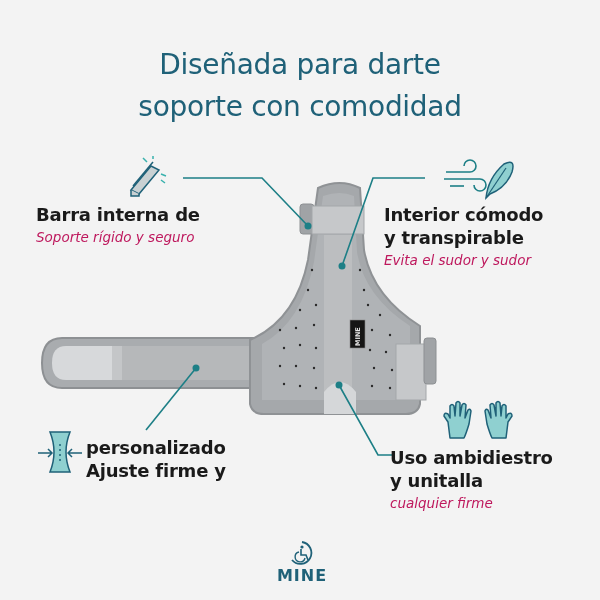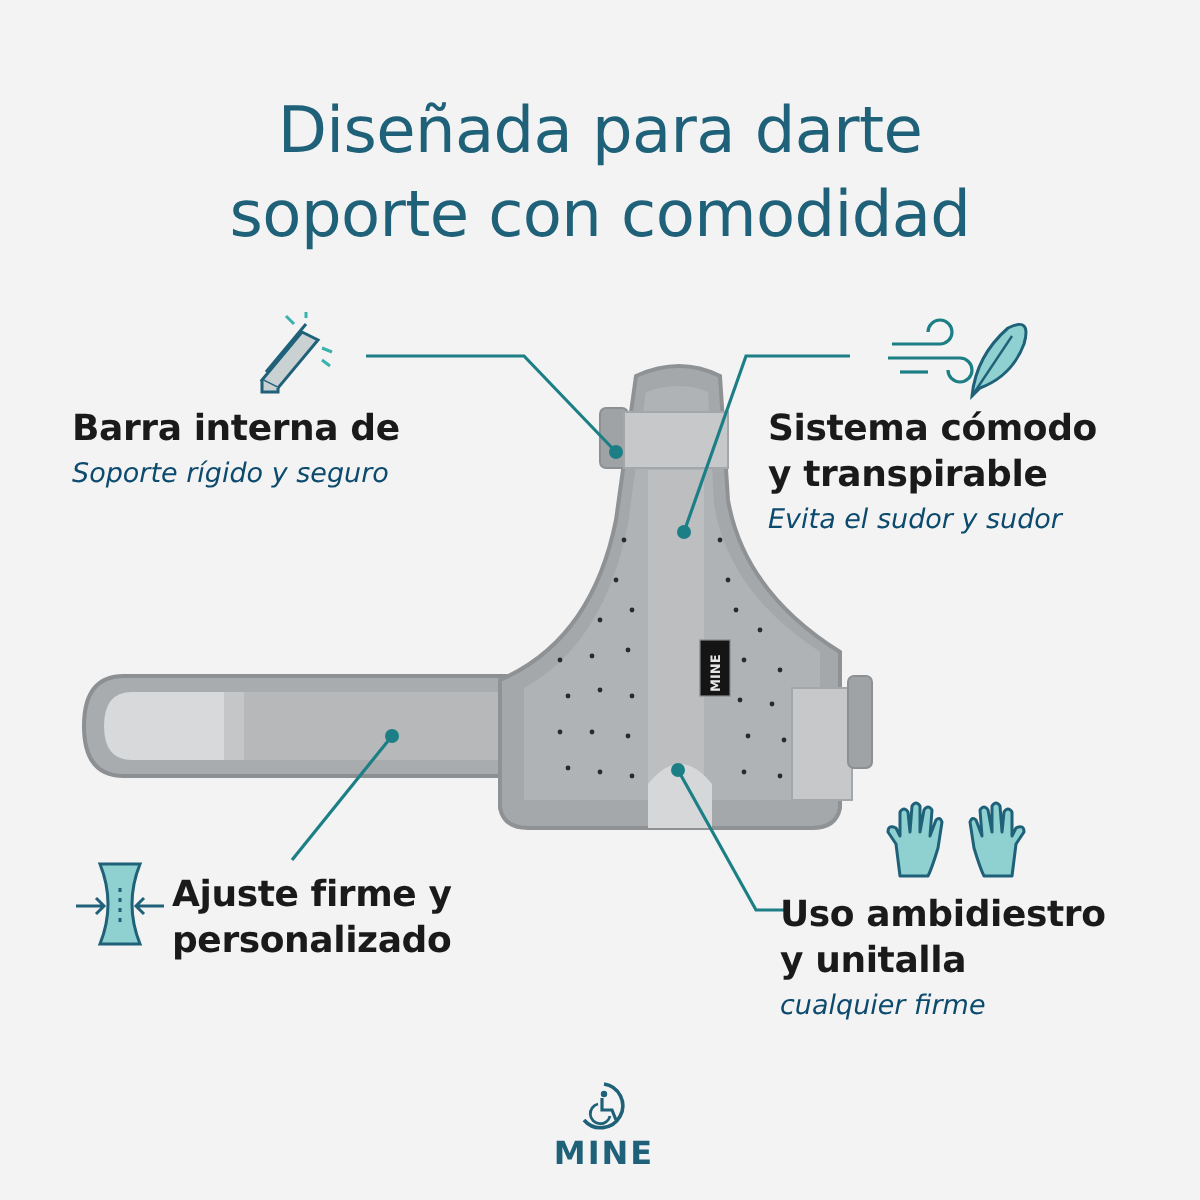--- a/index.html
+++ b/index.html
@@ -1,21 +1,21 @@
 <!DOCTYPE html>
 <html><head>
 <meta charset="utf-8">
 <style>
   html,body{margin:0;padding:0;}
   body{width:600px;height:600px;background:#f3f3f3;position:relative;overflow:hidden;font-family:"Liberation Sans","DejaVu Sans",sans-serif;}
-  .title{position:absolute;left:0;top:44px;width:600px;text-align:center;color:#1f6178;font-family:"DejaVu Sans",sans-serif;font-size:32px;line-height:42px;font-weight:500;letter-spacing:-0.3px;}
+  .title{position:absolute;left:0;top:44px;width:600px;text-align:center;color:#1f6178;font-family:"DejaVu Sans",sans-serif;font-size:28px;line-height:42px;font-weight:500;letter-spacing:-0.3px;}
   .title span{display:block;}
   .feature{position:absolute;color:#1a1a1a;}
   .f-head{font-family:"DejaVu Sans",sans-serif;font-weight:bold;font-size:18px;line-height:23px;letter-spacing:-0.2px;}
-  .f-sub{font-family:"DejaVu Sans",sans-serif;font-style:italic;font-size:13.5px;line-height:18px;color:#0c4a6e;margin-top:2px;}
+  .f-sub{font-family:"DejaVu Sans",sans-serif;font-style:italic;font-size:13.5px;line-height:18px;color:#be185d;margin-top:2px;}
   .center{}
   svg.overlay{position:absolute;left:0;top:0;}
   .icon{position:absolute;}
   .logo{position:absolute;left:272px;top:540px;width:60px;text-align:center;}
   .logo-text{display:block;font-family:"DejaVu Sans",sans-serif;font-weight:bold;color:#1f6178;font-size:16px;letter-spacing:1px;margin-top:-4px;}
 </style>
 </head>
 <body>
 
 <div class="title">
@@ -111,36 +111,36 @@
   <g stroke="#1d7f86" stroke-width="1.6" fill="none">
     <path d="M4 14 H28 a6 6 0 1 0 -6 -6"></path>
     <path d="M2 21 H38 a6 6 0 1 1 -6 6"></path>
     <path d="M8 28 H22"></path>
   </g>
   <path d="M44 40 Q46 20 62 6 Q74 0 70 14 Q64 30 48 36 Z" fill="#8fd0d0" stroke="#1f6178" stroke-width="1.5"></path>
   <path d="M44 40 L64 10" stroke="#1f6178" stroke-width="1.2"></path>
 </svg>
 <div class="feature center" style="left:384px;top:203px;width:200px;">
   <div class="f-head">
-    <div>Sistema cómodo</div>
+    <div>Interior cómodo</div>
     <div>y transpirable</div>
   </div>
   <div class="f-sub">Evita el sudor y sudor</div>
 </div>
 
 <svg class="icon" style="left:38px;top:430px;" width="44" height="44" viewBox="0 0 44 44">
   <path d="M12 2 Q20 22 12 42 L32 42 Q24 22 32 2 Z" fill="#8fd0d0" stroke="#1f6178" stroke-width="1.5"></path>
   <path d="M22 14 V32" stroke="#1f6178" stroke-width="1.5" stroke-dasharray="2 3"></path>
   <path d="M0 23 H14 M10 19 L14 23 L10 27" stroke="#1f6178" stroke-width="1.5" fill="none"></path>
   <path d="M44 23 H30 M34 19 L30 23 L34 27" stroke="#1f6178" stroke-width="1.5" fill="none"></path>
 </svg>
 <div class="feature" style="left:86px;top:436px;width:240px;">
   <div class="f-head">
+    <div>personalizado</div>
     <div>Ajuste firme y</div>
-    <div>personalizado</div>
   </div>
   <div class="f-sub">
   </div>
 </div>
 
 <svg class="icon" style="left:442px;top:400px;" width="72" height="40" viewBox="0 0 72 40">
   <g fill="#8fd0d0" stroke="#1f6178" stroke-width="1.5" stroke-linejoin="round">
     <path d="M8 38 L6 22 L2 16 Q2 12 6 14 L8 18 L8 6 Q10 3 12 6 L13 16 L14 3 Q16 0 18 3 L18 16 L20 5 Q22 2 24 5 L23 18 L26 10 Q28 8 29 11 L27 24 Q24 34 22 38 Z"></path>
     <path d="M64 38 L66 22 L70 16 Q70 12 66 14 L64 18 L64 6 Q62 3 60 6 L59 16 L58 3 Q56 0 54 3 L54 16 L52 5 Q50 2 48 5 L49 18 L46 10 Q44 8 43 11 L45 24 Q48 34 50 38 Z"></path>
   </g>

